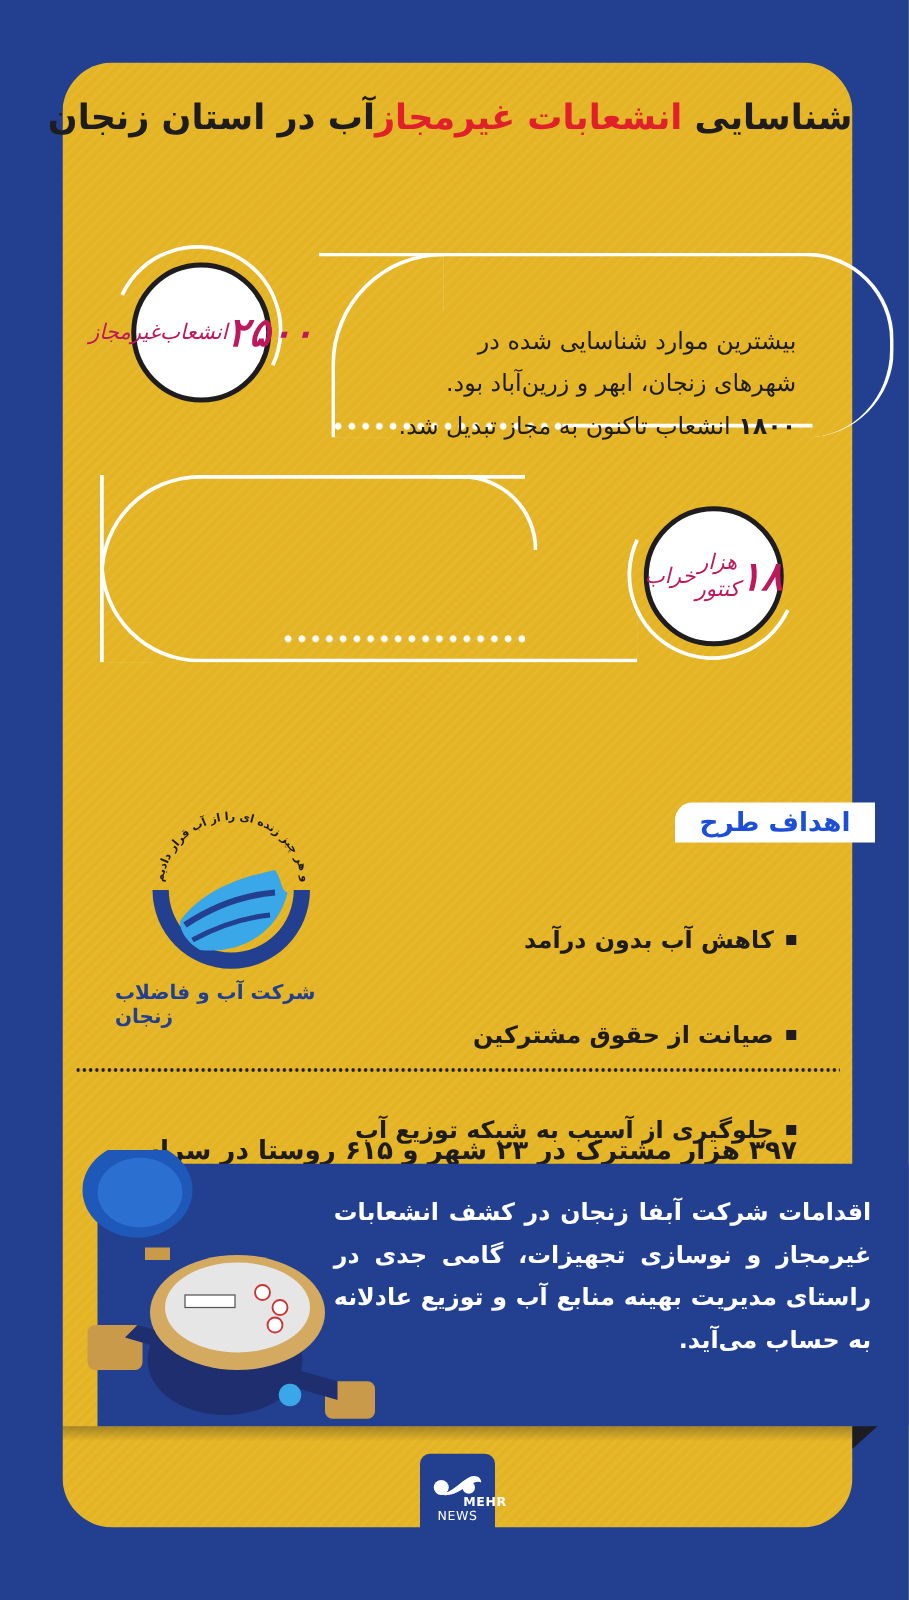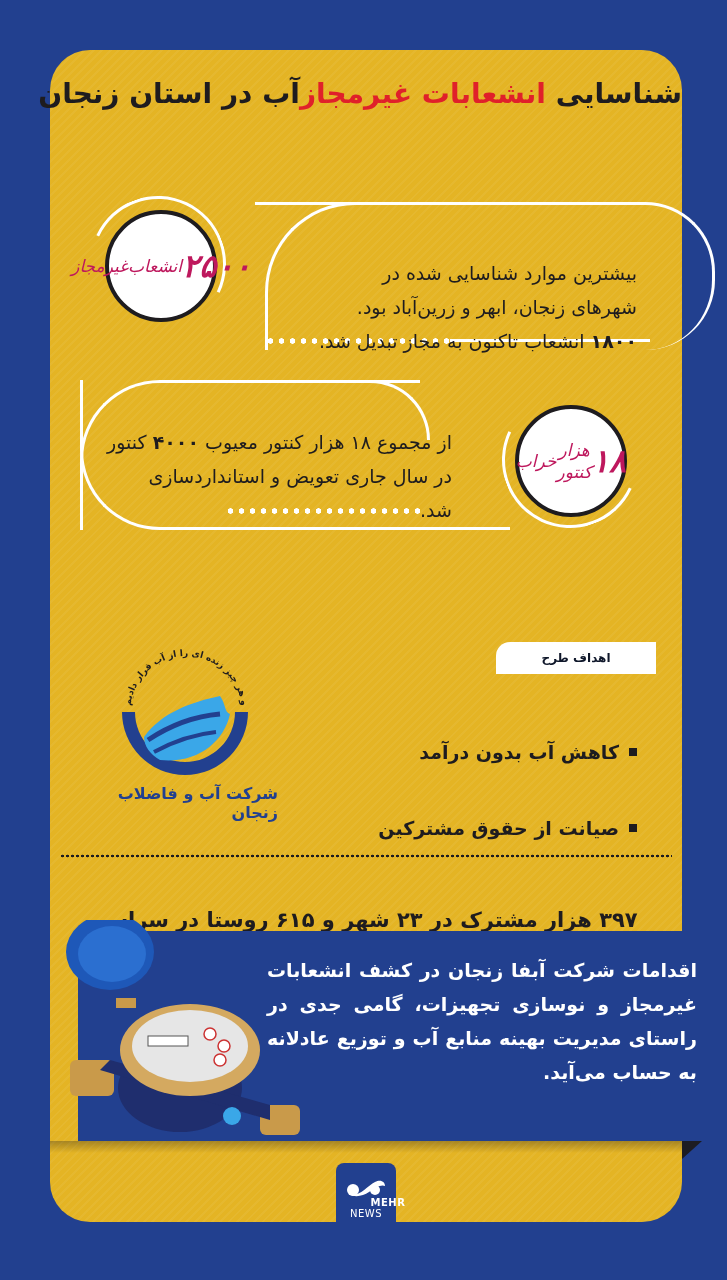--- a/index.html
+++ b/index.html
@@ -77,46 +77,46 @@
       direction: rtl;
       color: #be185d;
       text-align: center;
       font-style: italic;
     }
     .badge .big { font-size: 32px; font-weight: bold; line-height: 34px; }
     .badge .small { font-size: 17px; line-height: 22px; font-weight: 500; }
 
     .goals-label {
       position: absolute;
-      left: 446px; top: 10px;
+      left: 490px; top: 10px;
       width: 160px; height: 32px;
       background: #ffffff;
       border-radius: 14px 0 0 0;
       direction: rtl;
-      font-size: 12px; font-weight: bold; color: #0f172a;
+      font-size: 21px; font-weight: bold; color: #1d4ed8;
       display: flex; align-items: center; justify-content: center;
     }
     .goals-wrap { position: absolute; left: 0; top: 582px; width: 632px; height: 210px; }
     .goals {
       position: absolute;
       right: 45px; top: 60px;
       direction: rtl;
       list-style: none;
       font-size: 19px; font-weight: 600; color: #1e1c1f;
     }
     .goals li { height: 32px; line-height: 32px; display: flex; align-items: center; margin-top: 44px; }
     .goals li .sq { width: 8px; height: 8px; background: #1e1c1f; display: inline-block; margin-left: 10px; flex: none; }
 
     .logo {
       position: absolute; left: 42px; top: 592px;
       width: 186px; height: 180px;
     }
     .logo-name {
       position: absolute; left: 0; right: 0; bottom: 0;
-      text-align: right; direction: rtl;
+      text-align: left; direction: rtl;
       color: #22408f; font-weight: bold; font-size: 16px;
     }
 
     .sep-dots { position: absolute; left: 10px; top: 803px; width: 612px; }
 
     .stat {
       position: absolute;
       top: 832px; left: 20px; right: 20px;
       direction: rtl; text-align: center;
       font-size: 21px; font-weight: bold; color: #1e1c1f;
@@ -191,43 +191,42 @@
     <div class="big">۲۵۰۰</div>
     <div class="small">انشعاب</div>
     <div class="small">غیرمجاز</div>
   </div>
 
   <div class="pill2-top"></div>
   <div class="pill2-right"></div>
   <div class="pill pill2"></div>
   <div class="dots" style="left:175px; top:458px; width:195px;"></div>
 
-  <div class="para" style="right:230px; top:375px; width:380px;">
-    <div><span>از مجموع ۱۸ هزار کنتور معیوب </span><b>۴۰۰۰</b><span> کنتور</span></div>
-    <div>در سال جاری تعویض و استانداردسازی</div>
-    <div>شد.</div>
-  </div>
 
   <div class="badge-ring" style="left:452px; top:342px; width:136px; height:136px; border-top-color:transparent; border-right-color:transparent; transform:rotate(-20deg);"></div>
   <div class="badge" style="left:465px; top:355px; width:112px; height:112px;">
     <div class="big">۱۸</div>
     <div class="small">هزار کنتور</div>
     <div class="small">خراب</div>
   </div>
 
   <div class="goals-wrap">
     <div class="goals-label">اهداف طرح</div>
     <ul class="goals">
       <li>
           <span class="sq"></span>
           <span>کاهش آب بدون درآمد</span>
         </li>
       <li>
           <span class="sq"></span>
           <span>صیانت از حقوق مشترکین</span>
+        </li>
+      <li>
+          <span class="sq"></span>
+          <span>جلوگیری از آسیب به شبکه توزیع آب</span>
         </li>
     </ul>
   </div>
 
   <div class="logo">
     <svg width="186" height="150" viewBox="0 0 186 150">
       <defs>
         <path id="mottoArc" d="M 38 70 A 56 56 0 0 1 150 70"></path>
       </defs>
       <text font-size="9" fill="#1e1c1f" font-family="DejaVu Sans, sans-serif" font-weight="bold" direction="rtl">

